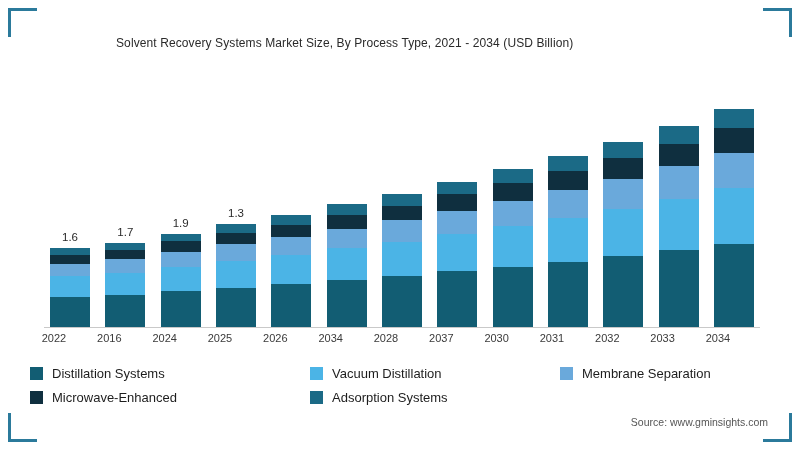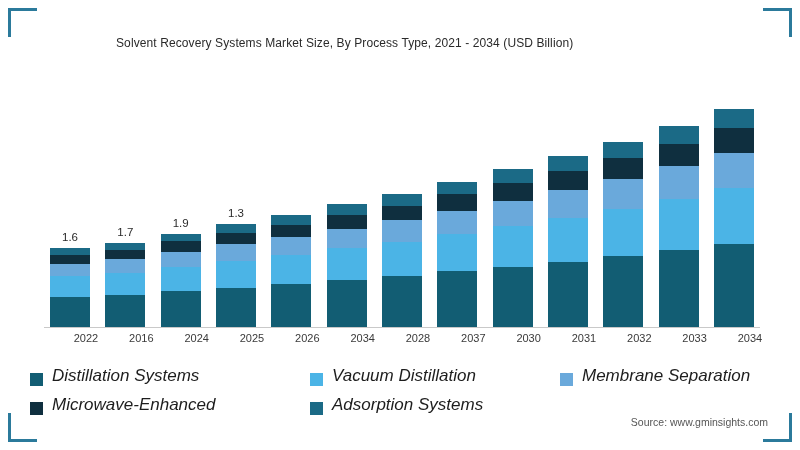--- a/index.html
+++ b/index.html
@@ -88,21 +88,21 @@
     left: 50%;
     transform: translateX(-50%);
     font-size: 11.5px;
     color: #2a2a2a;
     white-space: nowrap;
   }
 
   
   #xlabels {
     position: absolute;
-    left: 60px;
+    left: 28px;
     top: 332px;
     width: 716px;
     display: flex;
     justify-content: space-between;
     padding: 0 6px;
     box-sizing: border-box;
   }
   #xlabels div {
     width: 40px;
     text-align: center;
@@ -116,24 +116,23 @@
     left: 30px;
     top: 366px;
     width: 740px;
   }
   .legend-row {
     display: flex;
     margin-bottom: 9px;
   }
   .legend-item {
     display: flex;
-    align-items: flex-end;
-    font-size: 17px;
+    align-items: center;
+    font-size: 13px;
     color: #1d1d1d;
-    font-style: italic;
   }
   .legend-item .swatch {
     width: 13px;
     height: 13px;
     margin-right: 9px;
     flex: none;
   }
   .li-0 { width: 280px; }
   .li-1 { width: 250px; }
   .li-2 { width: 210px; }

